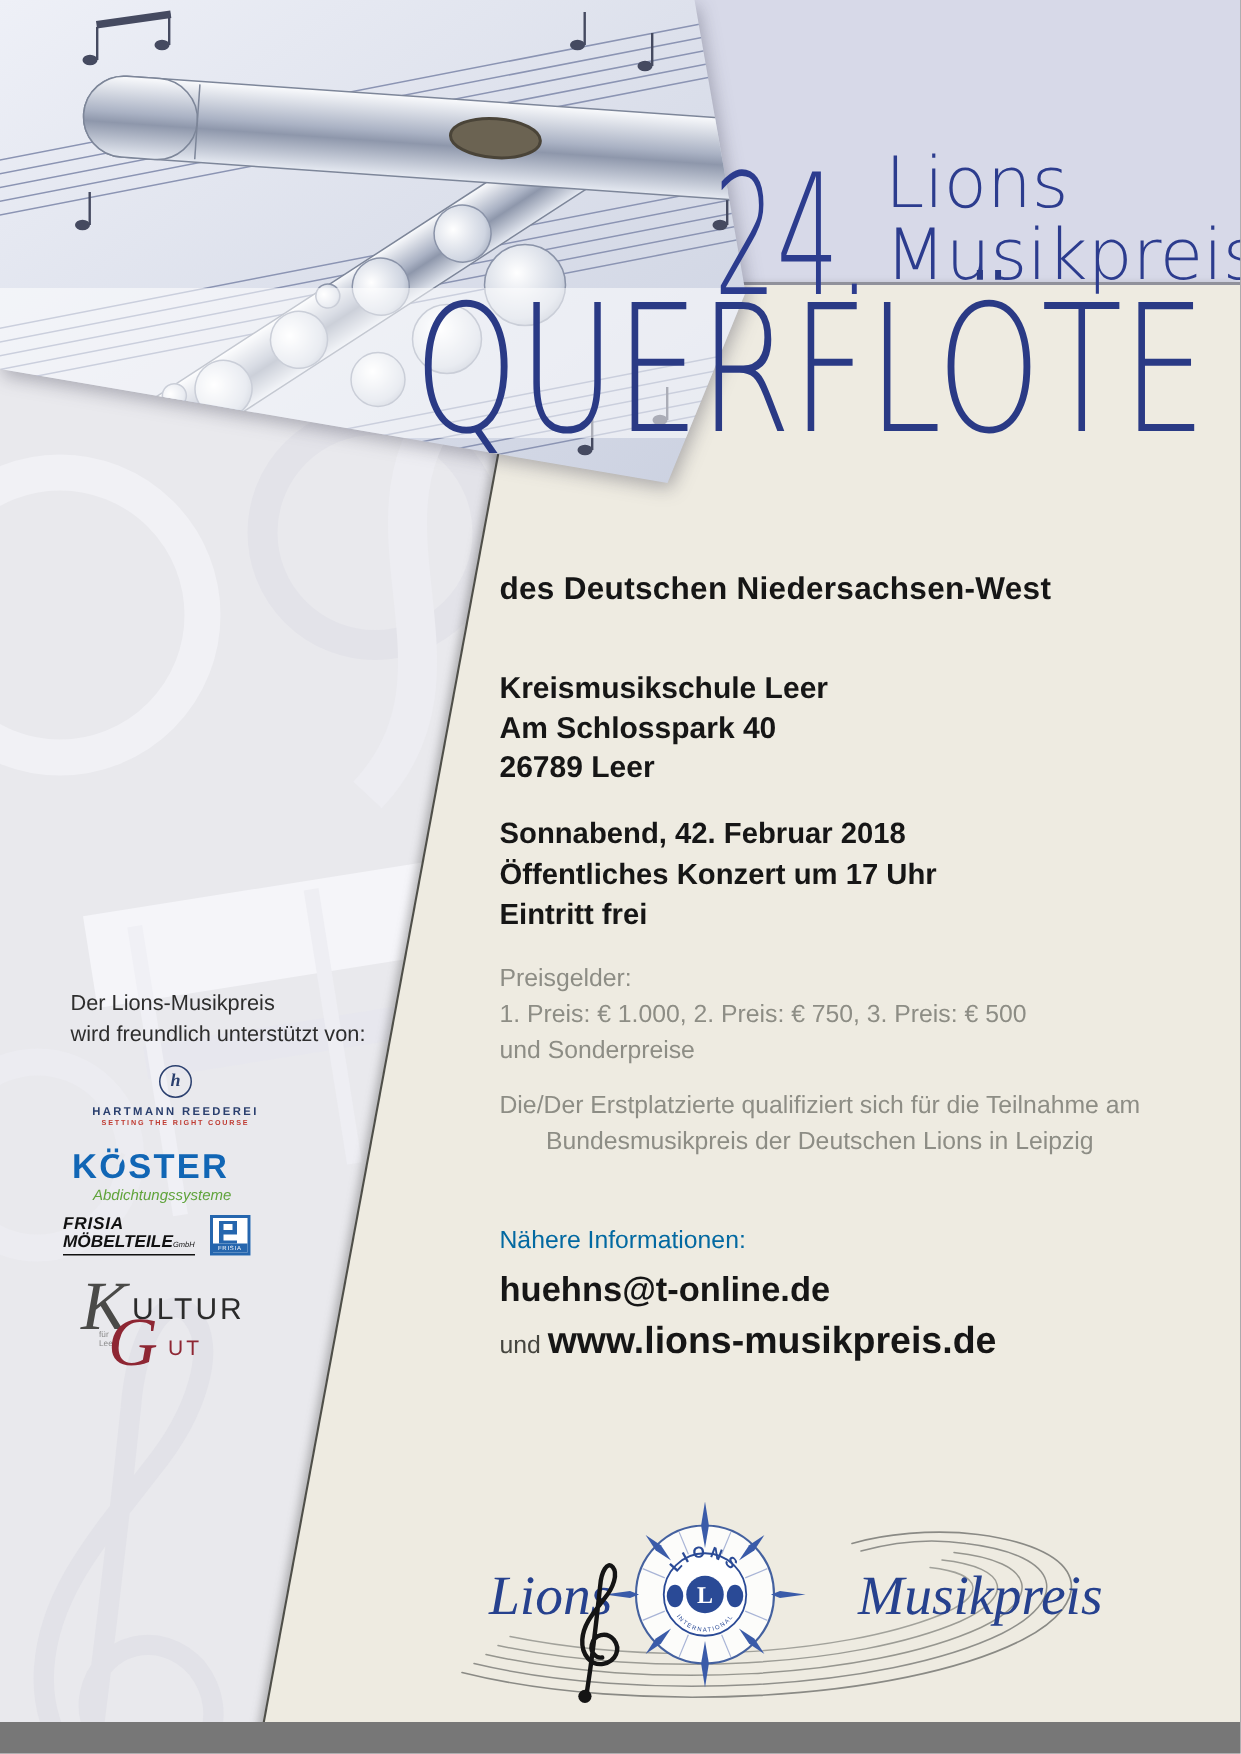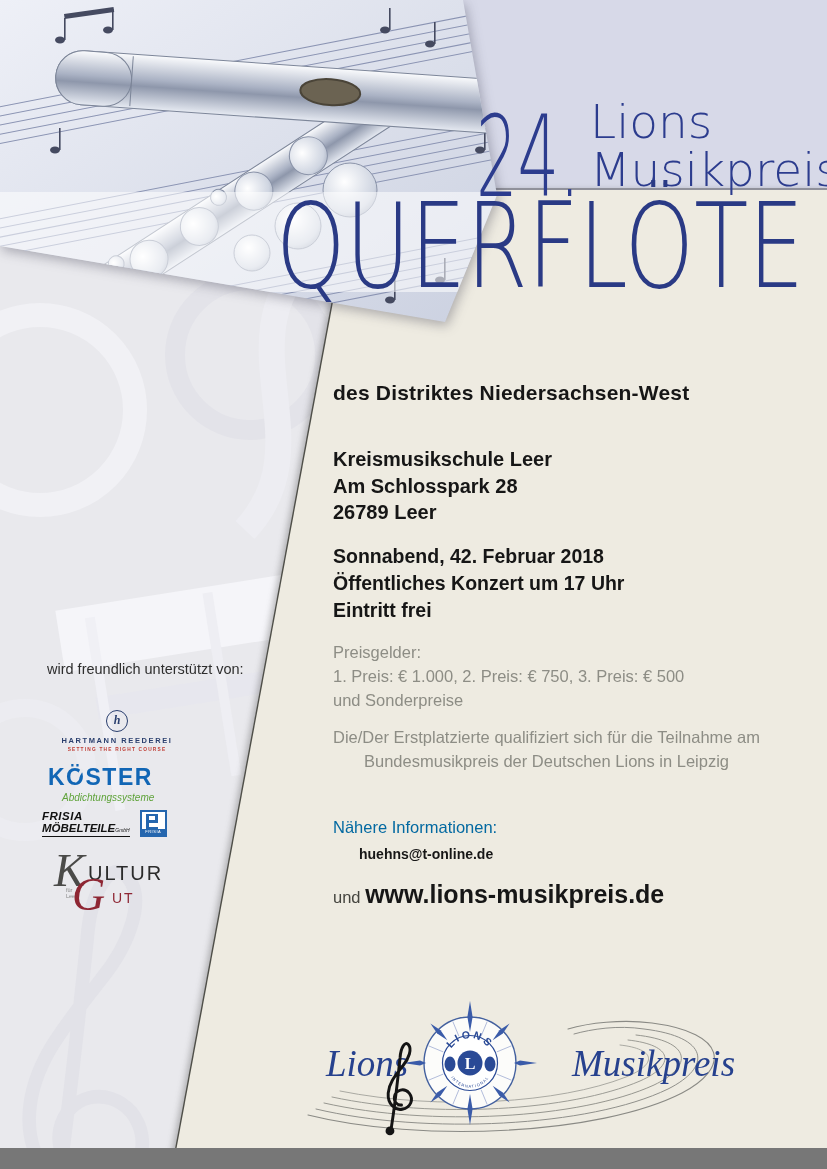--- a/index.html
+++ b/index.html
@@ -26,21 +26,21 @@
 
   
   .txt { z-index:7; color:#161616; }
   .subtitle { left:333px; top:381px; font-size:21px; font-weight:bold; letter-spacing:0.2px; }
   .venue { left:333px; top:446px; font-size:20px; font-weight:bold; line-height:26.5px; }
   .event { left:333px; top:543px; font-size:19.5px; font-weight:bold; line-height:27px; }
   .gray { color:#8d8d85; font-weight:normal; }
   .prizes { left:333px; top:640px; font-size:16.5px; line-height:24px; }
   .qual { left:333px; top:725px; font-size:16.5px; line-height:24px;text-align:center; }
   .info-label { left:333px; top:818px; font-size:16.5px; color:#0369a1; }
-  .email { left:333px; top:846px; font-size:14px; font-weight:bold;margin-left:26px; }
+  .email { left:333px; top:846px; font-size:23px; font-weight:bold; }
   .webline { left:333px; top:880px; font-size:16.5px; color:#45453f; }
   .webline b { font-size:25px; color:#161616; }
 
   
   .sp-intro { left:47px; top:659px; font-size:14.5px; line-height:20.5px; color:#2e2e2e; z-index:7; }
   .hartmann { left:52px; top:710px; width:130px; text-align:center; z-index:7; color:#2a3f6e; }
   .hartmann .ring { width:22px; height:22px; border:1.5px solid #2a3f6e; border-radius:50%;
       margin:0 auto; font:italic bold 12px "Liberation Serif", serif; line-height:19px; }
   .hartmann .nm { font-size:7.5px; letter-spacing:1.6px; margin-top:4px; font-weight:bold; }
   .hartmann .tg { font-size:4.8px; letter-spacing:1.2px; color:#bf3b32; margin-top:2px; font-weight:bold; }
@@ -182,25 +182,25 @@
   <svg class="abs header-svg" width="387" height="135" viewBox="0 0 387 135">
     <text x="36" y="128" class="thin" font-size="112" fill="#2c3c8e" textLength="104" lengthAdjust="spacingAndGlyphs">24.</text>
     <text x="150" y="70" class="thin" font-size="47" fill="#2c3c8e">Lions</text>
     <text x="150" y="118" class="thin" font-size="47" fill="#2c3c8e">Musikpreis</text>
   </svg>
 
   <svg class="abs querfloete-svg" width="561" height="122" viewBox="0 0 561 122">
     <text x="10" y="107" class="thin" font-size="118" fill="#2a3a85" textLength="528" lengthAdjust="spacingAndGlyphs">QUERFLÖTE</text>
   </svg>
 
-  <div class="abs txt subtitle">des Distriktes Niedersachsen-West</div>
+  <div class="abs txt subtitle">des Deutschen Niedersachsen-West</div>
 
   <div class="abs txt venue">
     <div>Kreismusikschule Leer</div>
-    <div>Am Schlosspark 28</div>
+    <div>Am Schlosspark 40</div>
     <div>26789 Leer</div>
   </div>
 
   <div class="abs txt event">
     <div>Sonnabend, 42. Februar 2018</div>
     <div>Öffentliches Konzert um 17 Uhr</div>
     <div>Eintritt frei</div>
   </div>
 
   <div class="abs txt gray prizes">
@@ -212,20 +212,21 @@
   <div class="abs txt gray qual">
     <div>Die/Der Erstplatzierte qualifiziert sich für die Teilnahme am</div>
     <div>Bundesmusikpreis der Deutschen Lions in Leipzig</div>
   </div>
 
   <div class="abs txt info-label">Nähere Informationen:</div>
   <div class="abs txt email">huehns@t-online.de</div>
   <div class="abs txt webline"><span>und </span><b>www.lions-musikpreis.de</b></div>
 
   <div class="abs sp-intro">
+    <div>Der Lions-Musikpreis</div>
     <div>wird freundlich unterstützt von:</div>
   </div>
 
   <div class="abs hartmann">
     <div class="ring">h</div>
     <div class="nm">HARTMANN REEDEREI</div>
     <div class="tg">SETTING THE RIGHT COURSE</div>
   </div>
 
   <div class="abs koester">

